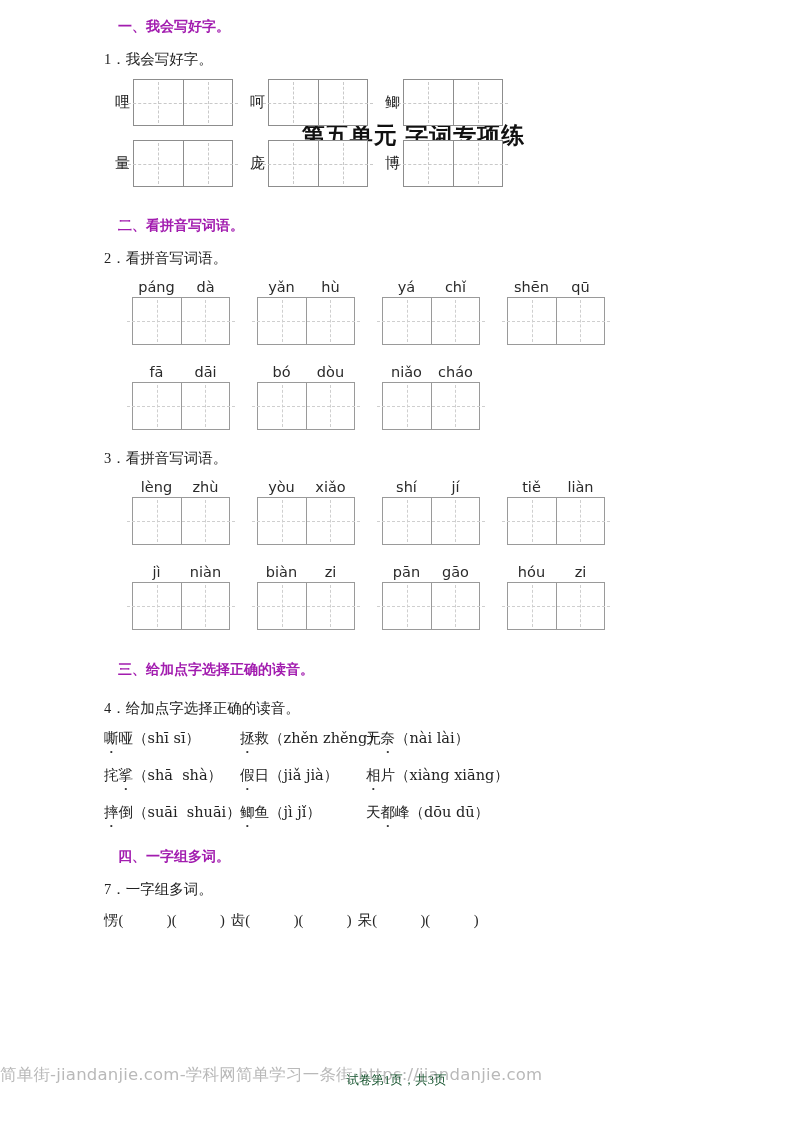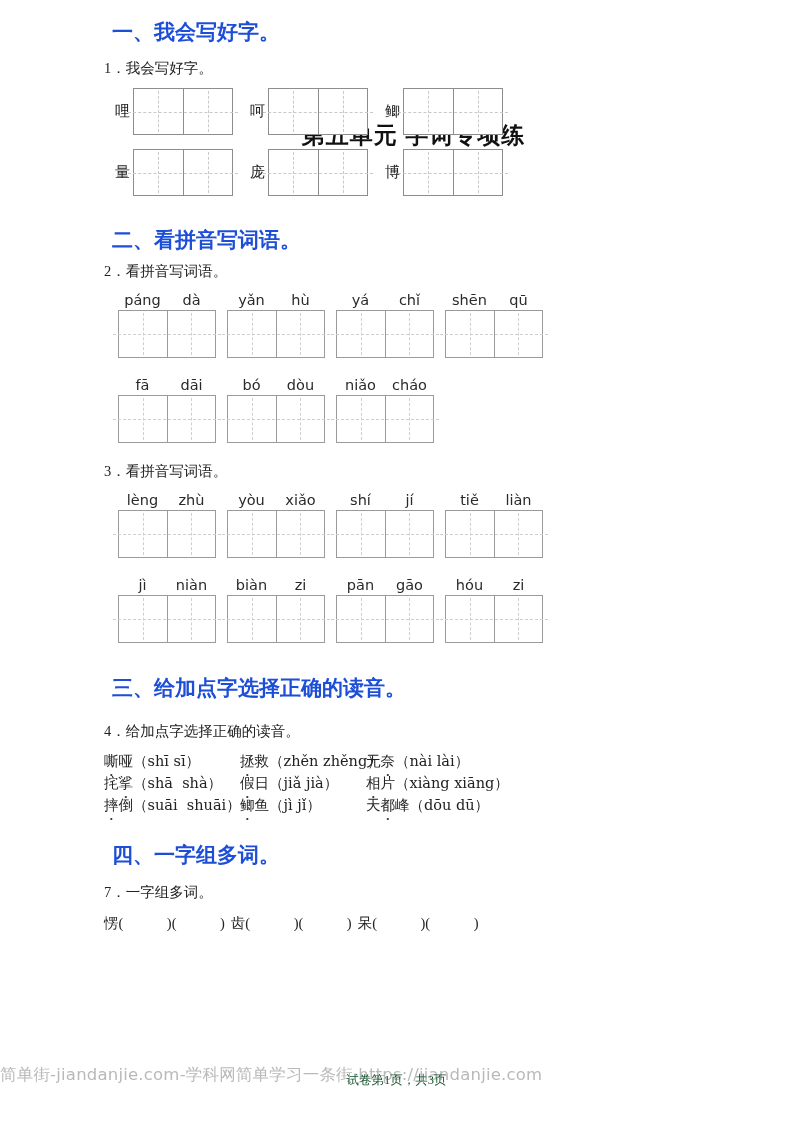--- a/index.html
+++ b/index.html
@@ -18,24 +18,24 @@
     padding-top:120px;
     text-align:center;
     font-size:23px;
     font-weight:bold;
     letter-spacing:1px;
     font-family:"Liberation Sans","DejaVu Sans",sans-serif;
     color:#111;
     padding-left:34px;
   }
   .sec-heading{
-    margin:8px;
-    font-size:21px;
+    margin:14px;
+    font-size:14px;
     font-weight:bold;
-    color:#1d4ed8;
+    color:#a21caf;
   }
   .question{
     margin:0;
     font-size:14.5px;
     color:#222;
   }
 
   
   .wrow{display:flex;gap:17px;margin-left:11px;}
   .wgroup{display:flex;align-items:center;}
@@ -51,21 +51,21 @@
     content:'';position:absolute;left:50%;top:2px;bottom:2px;
     border-left:1px dashed #c9c9c9;
   }
   .wbox::after{
     content:'';position:absolute;top:50%;left:-6px;right:-6px;
     border-top:1px dashed #c9c9c9;
   }
 
   
   .prow{margin-left:14px;}
-  .pgroups{display:flex;gap:11px;}
+  .pgroups{display:flex;gap:27px;margin-left:14px;}
   .pgroup{width:98px;}
   .plabels{
     display:flex;width:100%;
     font-family:"DejaVu Sans","Liberation Sans",sans-serif;
     font-size:14.5px;color:#2a2a2a;
     margin-bottom:2px;
   }
   .plabels span{flex:1;text-align:center;}
   .pbox{
     position:relative;display:flex;
@@ -80,21 +80,21 @@
   }
   .pbox::after{
     content:'';position:absolute;top:50%;left:-6px;right:-6px;
     border-top:1px dashed #cfcfcf;
   }
 
   
   .pron-grid{
     display:grid;
     grid-template-columns:136px 126px auto;
-    row-gap:3px;
+    row-gap:18px;
     font-size:14.5px;color:#222;
   }
   .pron-item{white-space:nowrap;}
   .zi{position:relative;display:inline-block;}
   .zi.dotted::after{
     content:'•';
     position:absolute;left:50%;bottom:-9px;
     transform:translateX(-50%);
     font-size:9px;color:#333;line-height:9px;
   }

